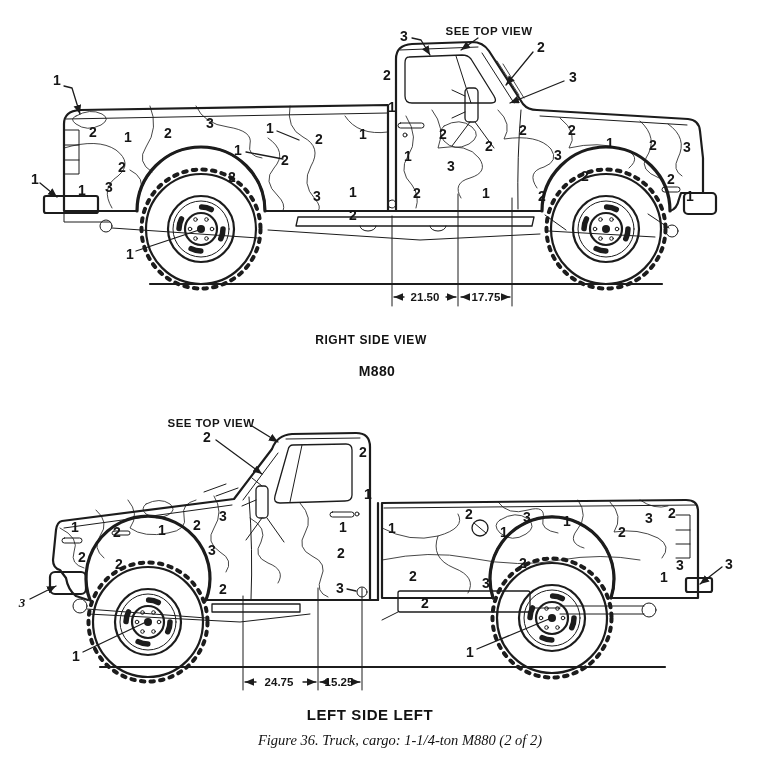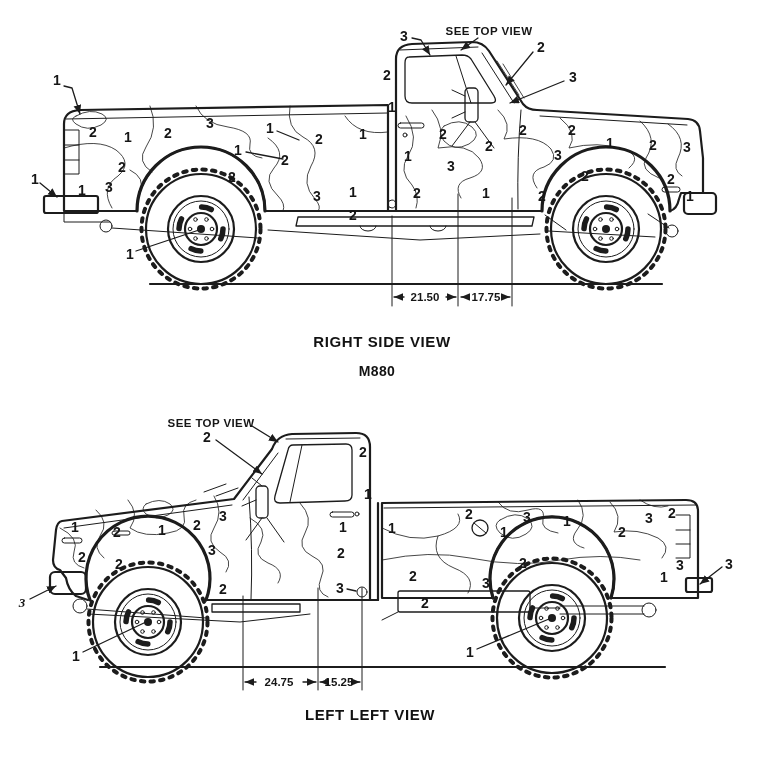--- a/index.html
+++ b/index.html
@@ -13,21 +13,21 @@
   .w12  { stroke-width:1.3; }
   .w2   { stroke-width:2.2; }
   .w3   { stroke-width:3.2; }
   .camo { stroke-width:0.9; opacity:0.9; }
   .lbl  { font:bold 14px "Liberation Sans", sans-serif; fill:#161616;
           text-anchor:middle; dominant-baseline:central; stroke:none; }
   .note { font-size:11.5px; letter-spacing:0.4px; }
   .dim  { font-size:11.5px; }
   .ital { font:italic bold 13px "Liberation Serif", serif; }
   .cap  { position:absolute; color:#121212; font-weight:bold; text-align:center; }
-  .cap-right { left:16px; width:732px; top:333px; font-size:15px; letter-spacing:0.6px; }
+  .cap-right { left:5px; width:732px; top:333px; font-size:12px; letter-spacing:0.6px; }
   .cap-model { left:0; width:722px; top:363px; font-size:14px; letter-spacing:0.4px;margin-left:16px; }
   .cap-left  { left:0; width:740px; top:706px; font-size:15px; letter-spacing:0.6px; }
   .figcap { position:absolute; left:39px; width:722px; top:732px; text-align:center;
             color:#121212; font-family:"Liberation Serif", serif; font-style:italic;
             font-size:14.5px; }
 </style>
 </head>
 <body>
 
 <div class="page">
@@ -321,15 +321,16 @@
         <text x="622" y="132" class="lbl ">2</text>
         <text x="649" y="118" class="lbl ">3</text>
         <text x="672" y="113" class="lbl ">2</text>
         <text x="680" y="165" class="lbl ">3</text>
         <text x="664" y="177" class="lbl ">1</text>
         <text x="279" y="282" class="lbl dim">24.75</text>
         <text x="339" y="282" class="lbl dim">15.25</text>
       </g>
   </svg>
 
-  <div class="cap cap-left">LEFT LEFT VIEW</div>
+  <div class="cap cap-left">LEFT SIDE LEFT</div>
+  <div class="figcap">Figure 36. Truck, cargo: 1-1/4-ton M880 (2 of 2)</div>
 
 </div>
 
 </body></html>

